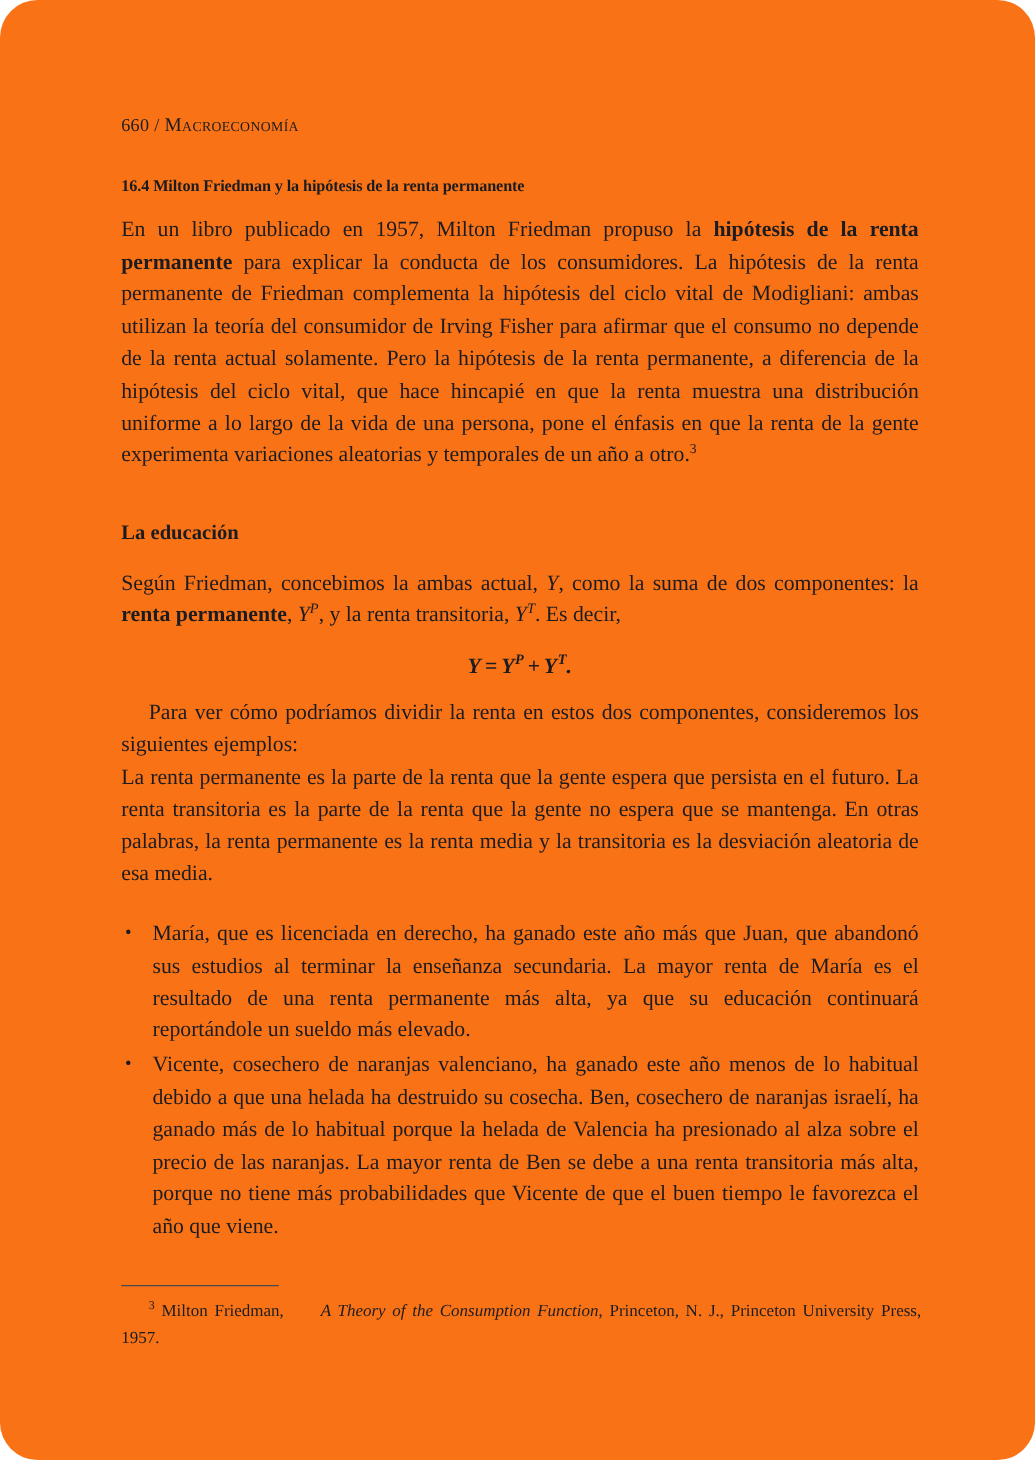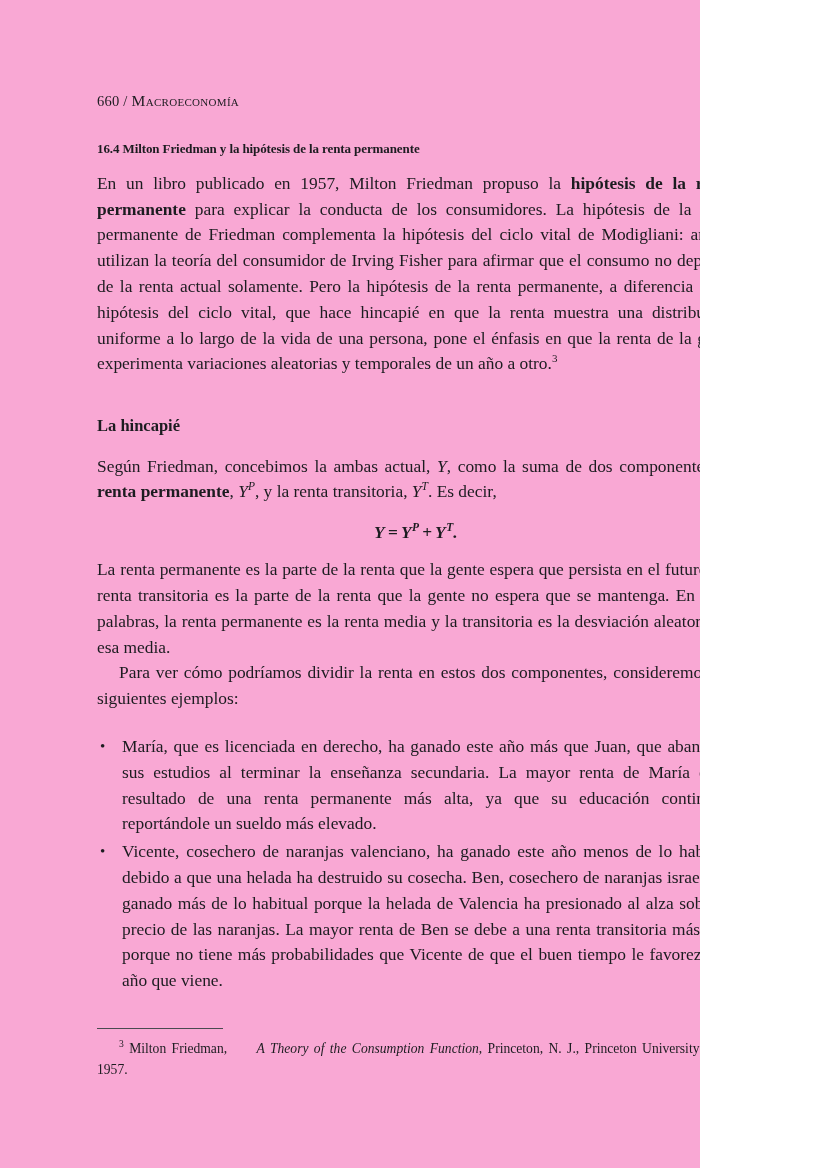--- a/index.html
+++ b/index.html
@@ -2,26 +2,27 @@
 <html><head>
 <meta charset="utf-8">
 <style>
   html, body {
     margin: 0;
     padding: 0;
     background: #ffffff;
   }
   .page {
     position: relative;
-    width: 700px;
+    width: 828px;
     height: 1168px;
-    background: #f9a8d4;
+    background: #f97316;
     overflow: hidden;
     font-family: "Liberation Serif", "DejaVu Serif", serif;
     color: #1c1c20;
+    border-radius: 30px;
   }
   .content {
     position: absolute;
     left: 97px;
     top: 0;
     width: 638px;
   }
 
   
   .running-header {
@@ -153,29 +154,29 @@
   <div class="content">
 
     <div class="running-header">
       <span class="folio">660</span><span class="sep">/</span><span class="booktitle">Macroeconomía</span>
     </div>
 
     <h2 class="section-heading">16.4 Milton Friedman y la hipótesis de la renta permanente</h2>
 
     <p class="body-par par-lead"><span>En un libro publicado en 1957, Milton Friedman propuso la </span><b>hipótesis de la renta permanente</b><span> para explicar la conducta de los consumidores. La hipótesis de la renta permanente de Friedman complementa la hipótesis del ciclo vital de Modigliani: ambas utilizan la teoría del consumidor de Irving Fisher para afirmar que el consumo no depende de la renta actual solamente. Pero la hipótesis de la renta permanente, a diferencia de la hipótesis del ciclo vital, que hace hincapié en que la renta muestra una distribución uniforme a lo largo de la vida de una persona, pone el énfasis en que la renta de la gente experimenta variaciones aleatorias y temporales de un año a otro.</span><sup class="fnref">3</sup></p>
 
-    <h3 class="sub-heading">La hincapié</h3>
+    <h3 class="sub-heading">La educación</h3>
 
     <p class="body-par par-lead"><span>Según Friedman, concebimos la ambas actual, </span><span class="mathvar">Y</span><span>, como la suma de dos componentes: la </span><b>renta permanente</b><span>, </span><span class="mathvar">Y</span><sup class="mathsup">P</sup><span>, y la renta transitoria, </span><span class="mathvar">Y</span><sup class="mathsup">T</sup><span>. Es decir,</span></p>
 
     <p class="equation"><span class="mathvar">Y</span><span class="op">=</span><span class="mathvar">Y</span><sup class="mathsup">P</sup><span class="op">+</span><span class="mathvar">Y</span><sup class="mathsup">T</sup><span class="mathvar">.</span></p>
 
+    <p class="body-par par-indent">Para ver cómo podríamos dividir la renta en estos dos componentes, consideremos los siguientes ejemplos:</p>
+
     <p class="body-par">La renta permanente es la parte de la renta que la gente espera que persista en el futuro. La renta transitoria es la parte de la renta que la gente no espera que se mantenga. En otras palabras, la renta permanente es la renta media y la transitoria es la desviación aleatoria de esa media.</p>
-
-    <p class="body-par par-indent">Para ver cómo podríamos dividir la renta en estos dos componentes, consideremos los siguientes ejemplos:</p>
 
     <ul class="bullet-list">
       <li><span class="bullet-dot">•</span><span>María, que es licenciada en derecho, ha ganado este año más que Juan, que abandonó sus estudios al terminar la enseñanza secundaria. La mayor renta de María es el resultado de una renta permanente más alta, ya que su educación continuará reportándole un sueldo más elevado.</span></li>
       <li><span class="bullet-dot">•</span><span>Vicente, cosechero de naranjas valenciano, ha ganado este año menos de lo habitual debido a que una helada ha destruido su cosecha. Ben, cosechero de naranjas israelí, ha ganado más de lo habitual porque la helada de Valencia ha presionado al alza sobre el precio de las naranjas. La mayor renta de Ben se debe a una renta transitoria más alta, porque no tiene más probabilidades que Vicente de que el buen tiempo le favorezca el año que viene.</span></li>
     </ul>
 
   </div>
 
   <div class="footnote-block">
     <div class="footnote-rule"></div>

